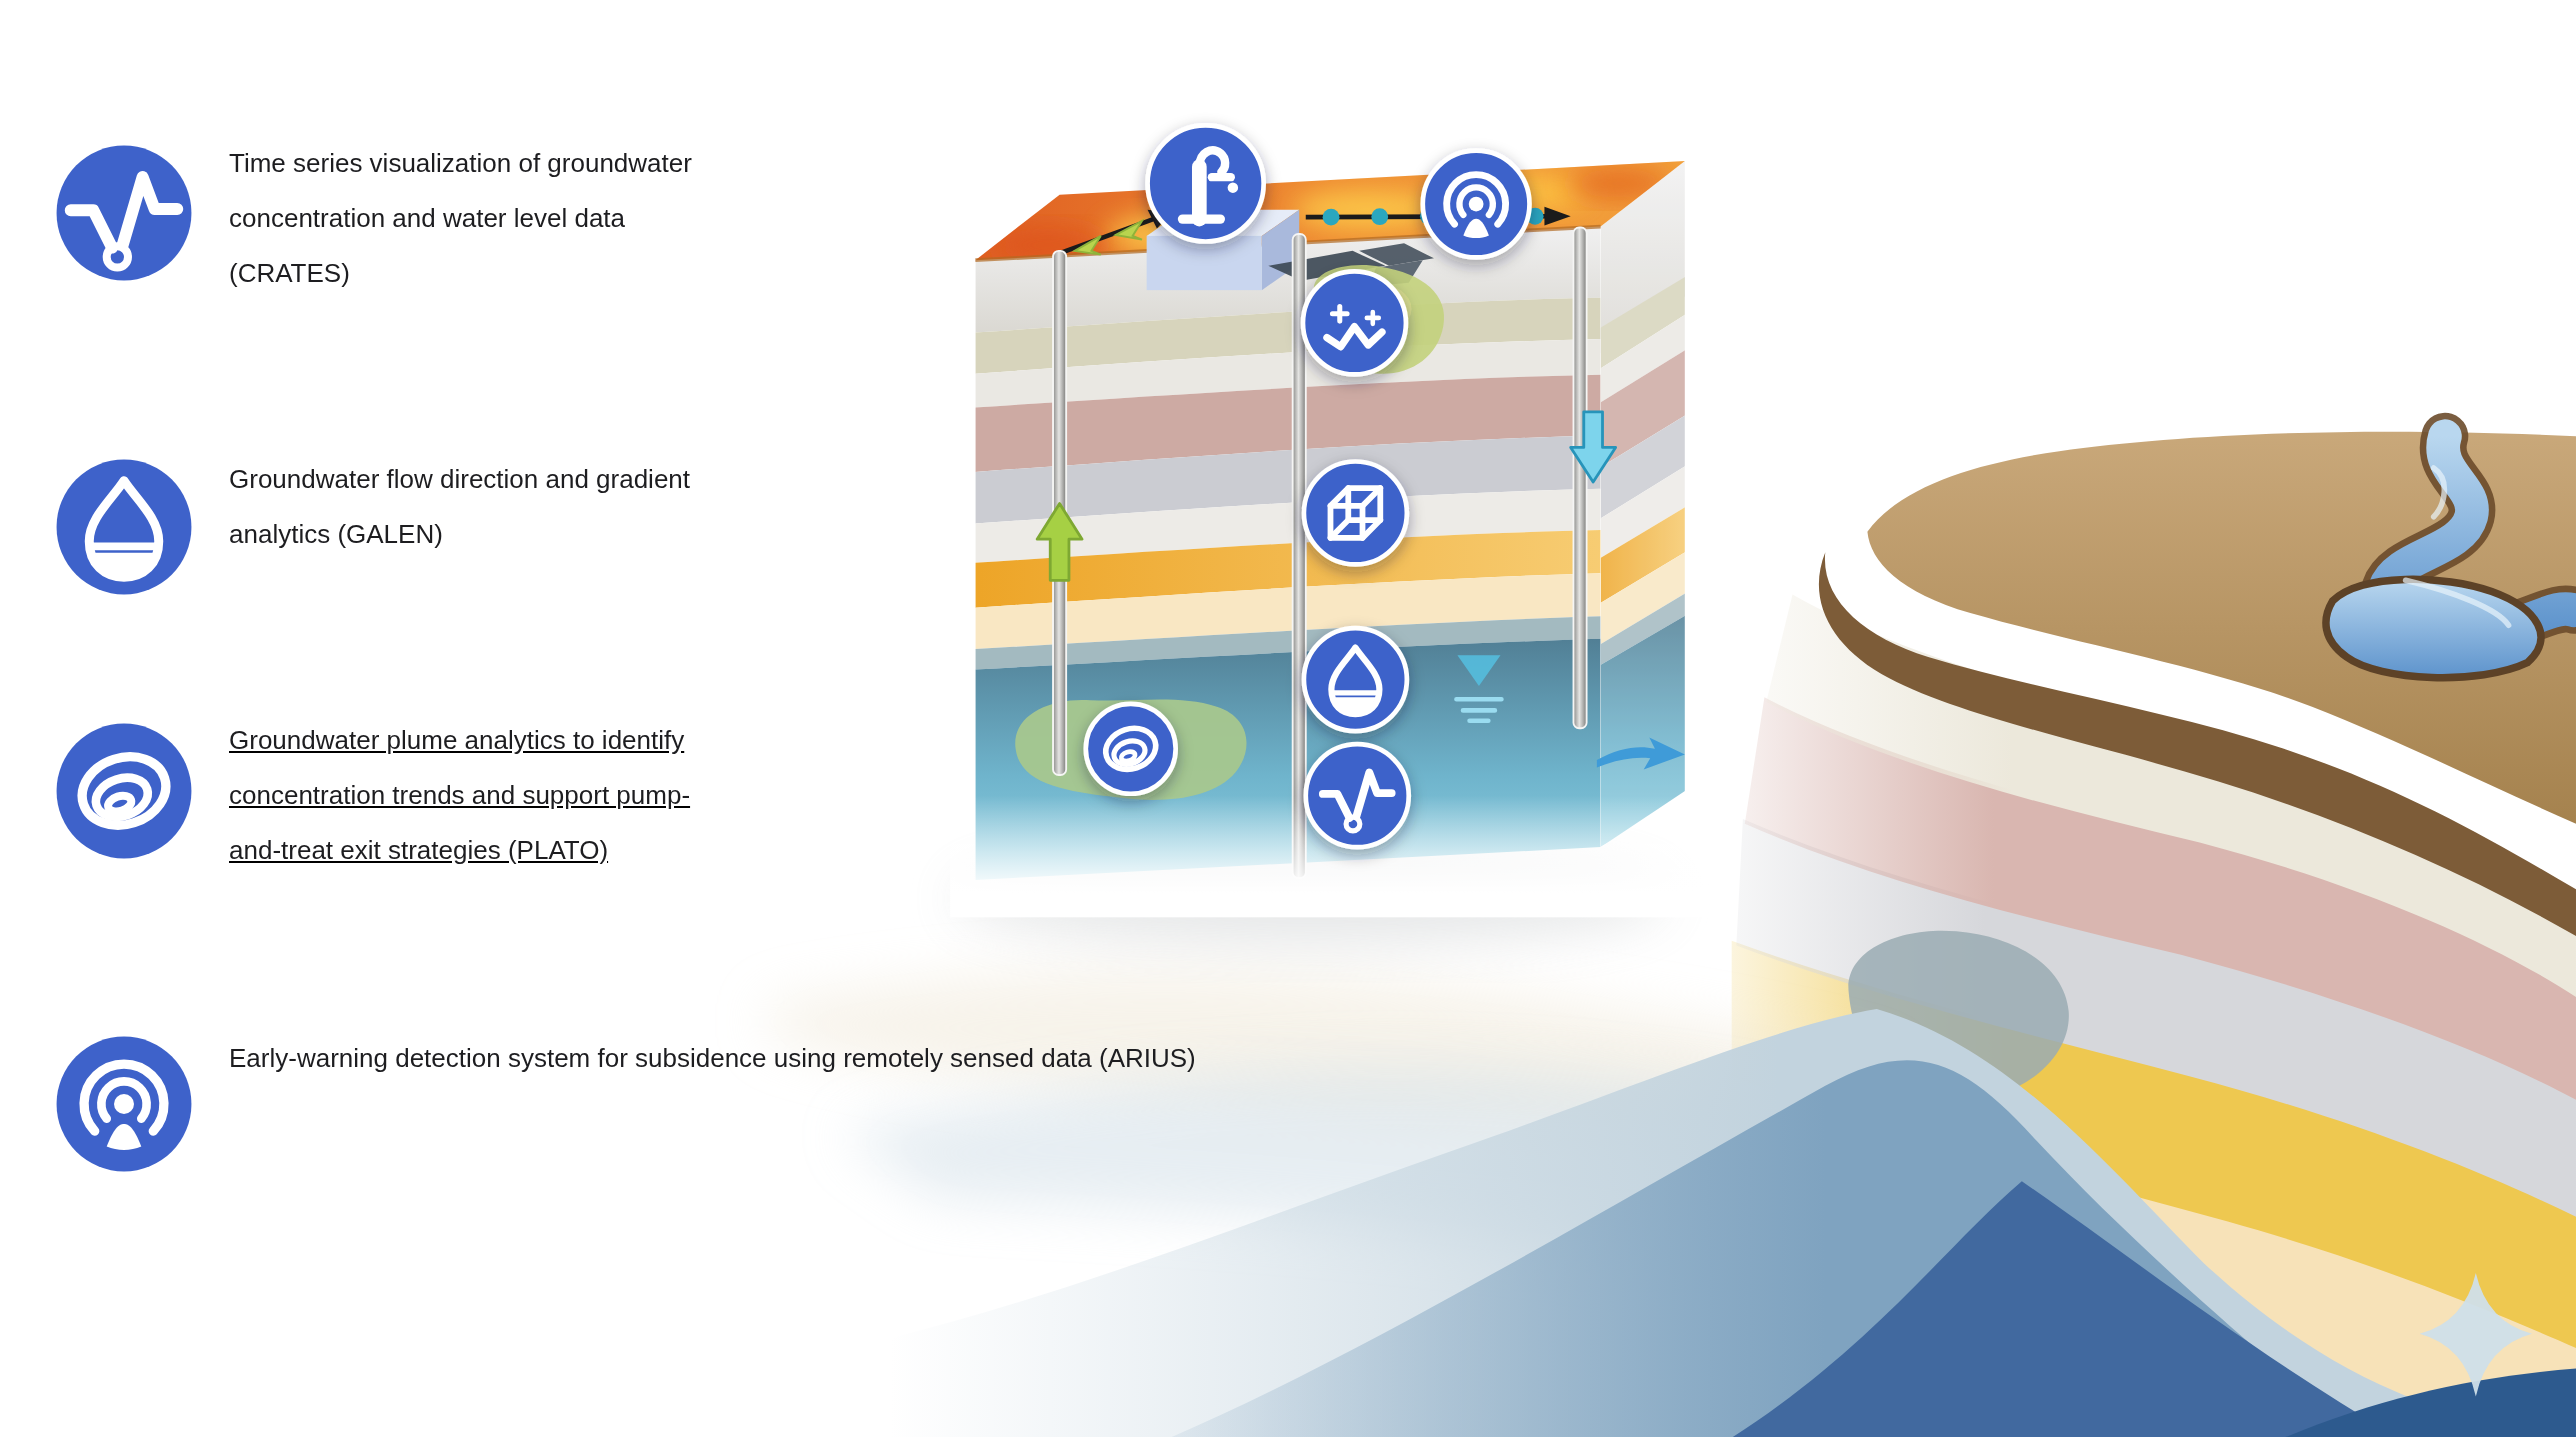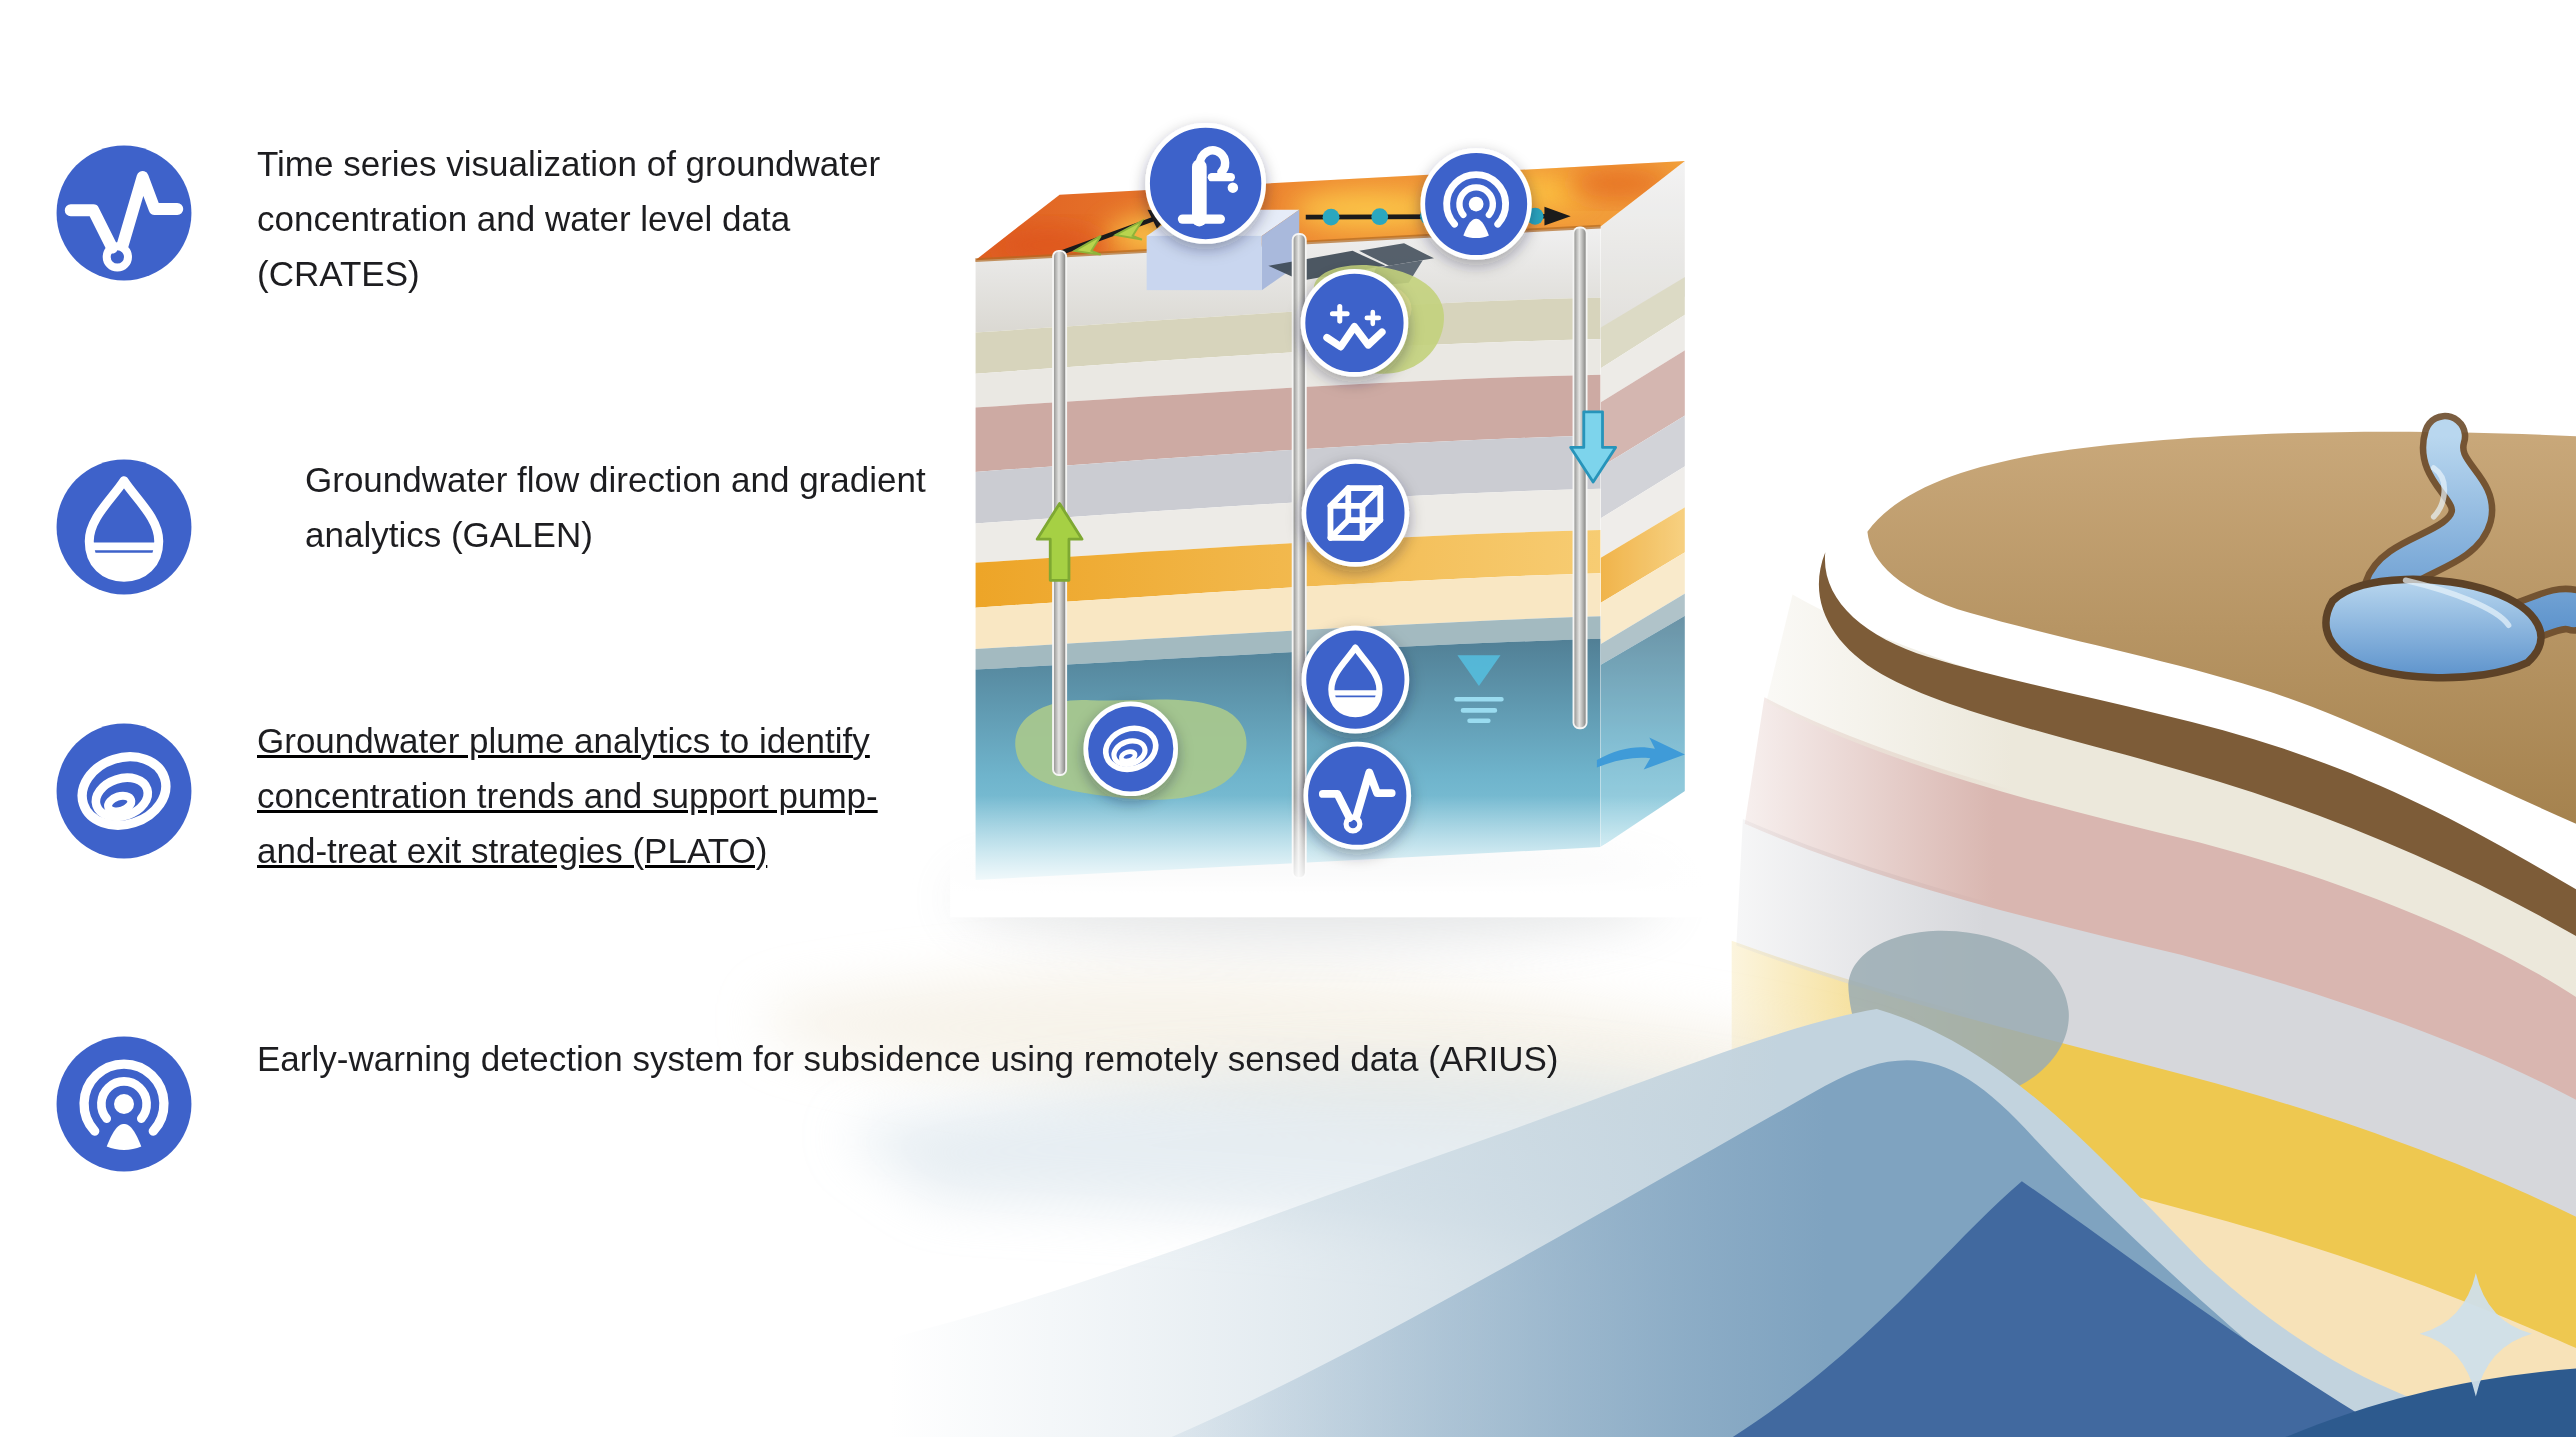--- a/index.html
+++ b/index.html
@@ -12,22 +12,22 @@
   }
   .art{position:absolute;inset:0;z-index:0;}
   .page-title{
     position:absolute;left:50px;top:37px;z-index:2;
     font-size:37px;font-weight:500;color:#1e1e21;letter-spacing:0.2px;
     margin:0;
   }
   .module-item{position:absolute;z-index:2;display:flex;align-items:flex-start;}
   .module-icon{width:142px;height:142px;display:block;flex:0 0 auto;}
   .module-text{
-    margin-left:62px;
-    font-size:35px;line-height:55px;font-weight:500;color:#1d1d20;
+    margin-left:34px;
+    font-size:26px;line-height:55px;font-weight:500;color:#1d1d20;
     white-space:pre-line;
   }
   .w-narrow{width:768px;}
   .w-wide{width:1647px;}
 </style>
 </head>
 <body>
 
 <div class="canvas">
 
@@ -330,21 +330,21 @@
   <div class="module-item" style="left:53px;top:142px;">
     <svg class="module-icon" viewBox="-80 -80 160 160">
       <circle r="76" fill="#3e62ca"></circle>
         <use href="#gl-pulse" transform="scale(1.5)"></use>
     </svg>
     <div class="module-text w-narrow" style="margin-top:-5.6px;">Time series visualization of groundwater
 concentration and water level data
 (CRATES)</div>
   </div>
 
-  <div class="module-item" style="left:53px;top:456px;gap:48px;">
+  <div class="module-item" style="left:53px;top:456px;">
     <svg class="module-icon" viewBox="-80 -80 160 160">
       <circle r="76" fill="#3e62ca"></circle>
         <use href="#gl-drop" transform="scale(1.45)"></use>
     </svg>
     <div class="module-text w-narrow" style="margin-top:-3.7px;">Groundwater flow direction and gradient
 analytics (GALEN)</div>
   </div>
 
   <div class="module-item" style="left:53px;top:720px;text-decoration:underline;">
     <svg class="module-icon" viewBox="-80 -80 160 160">

